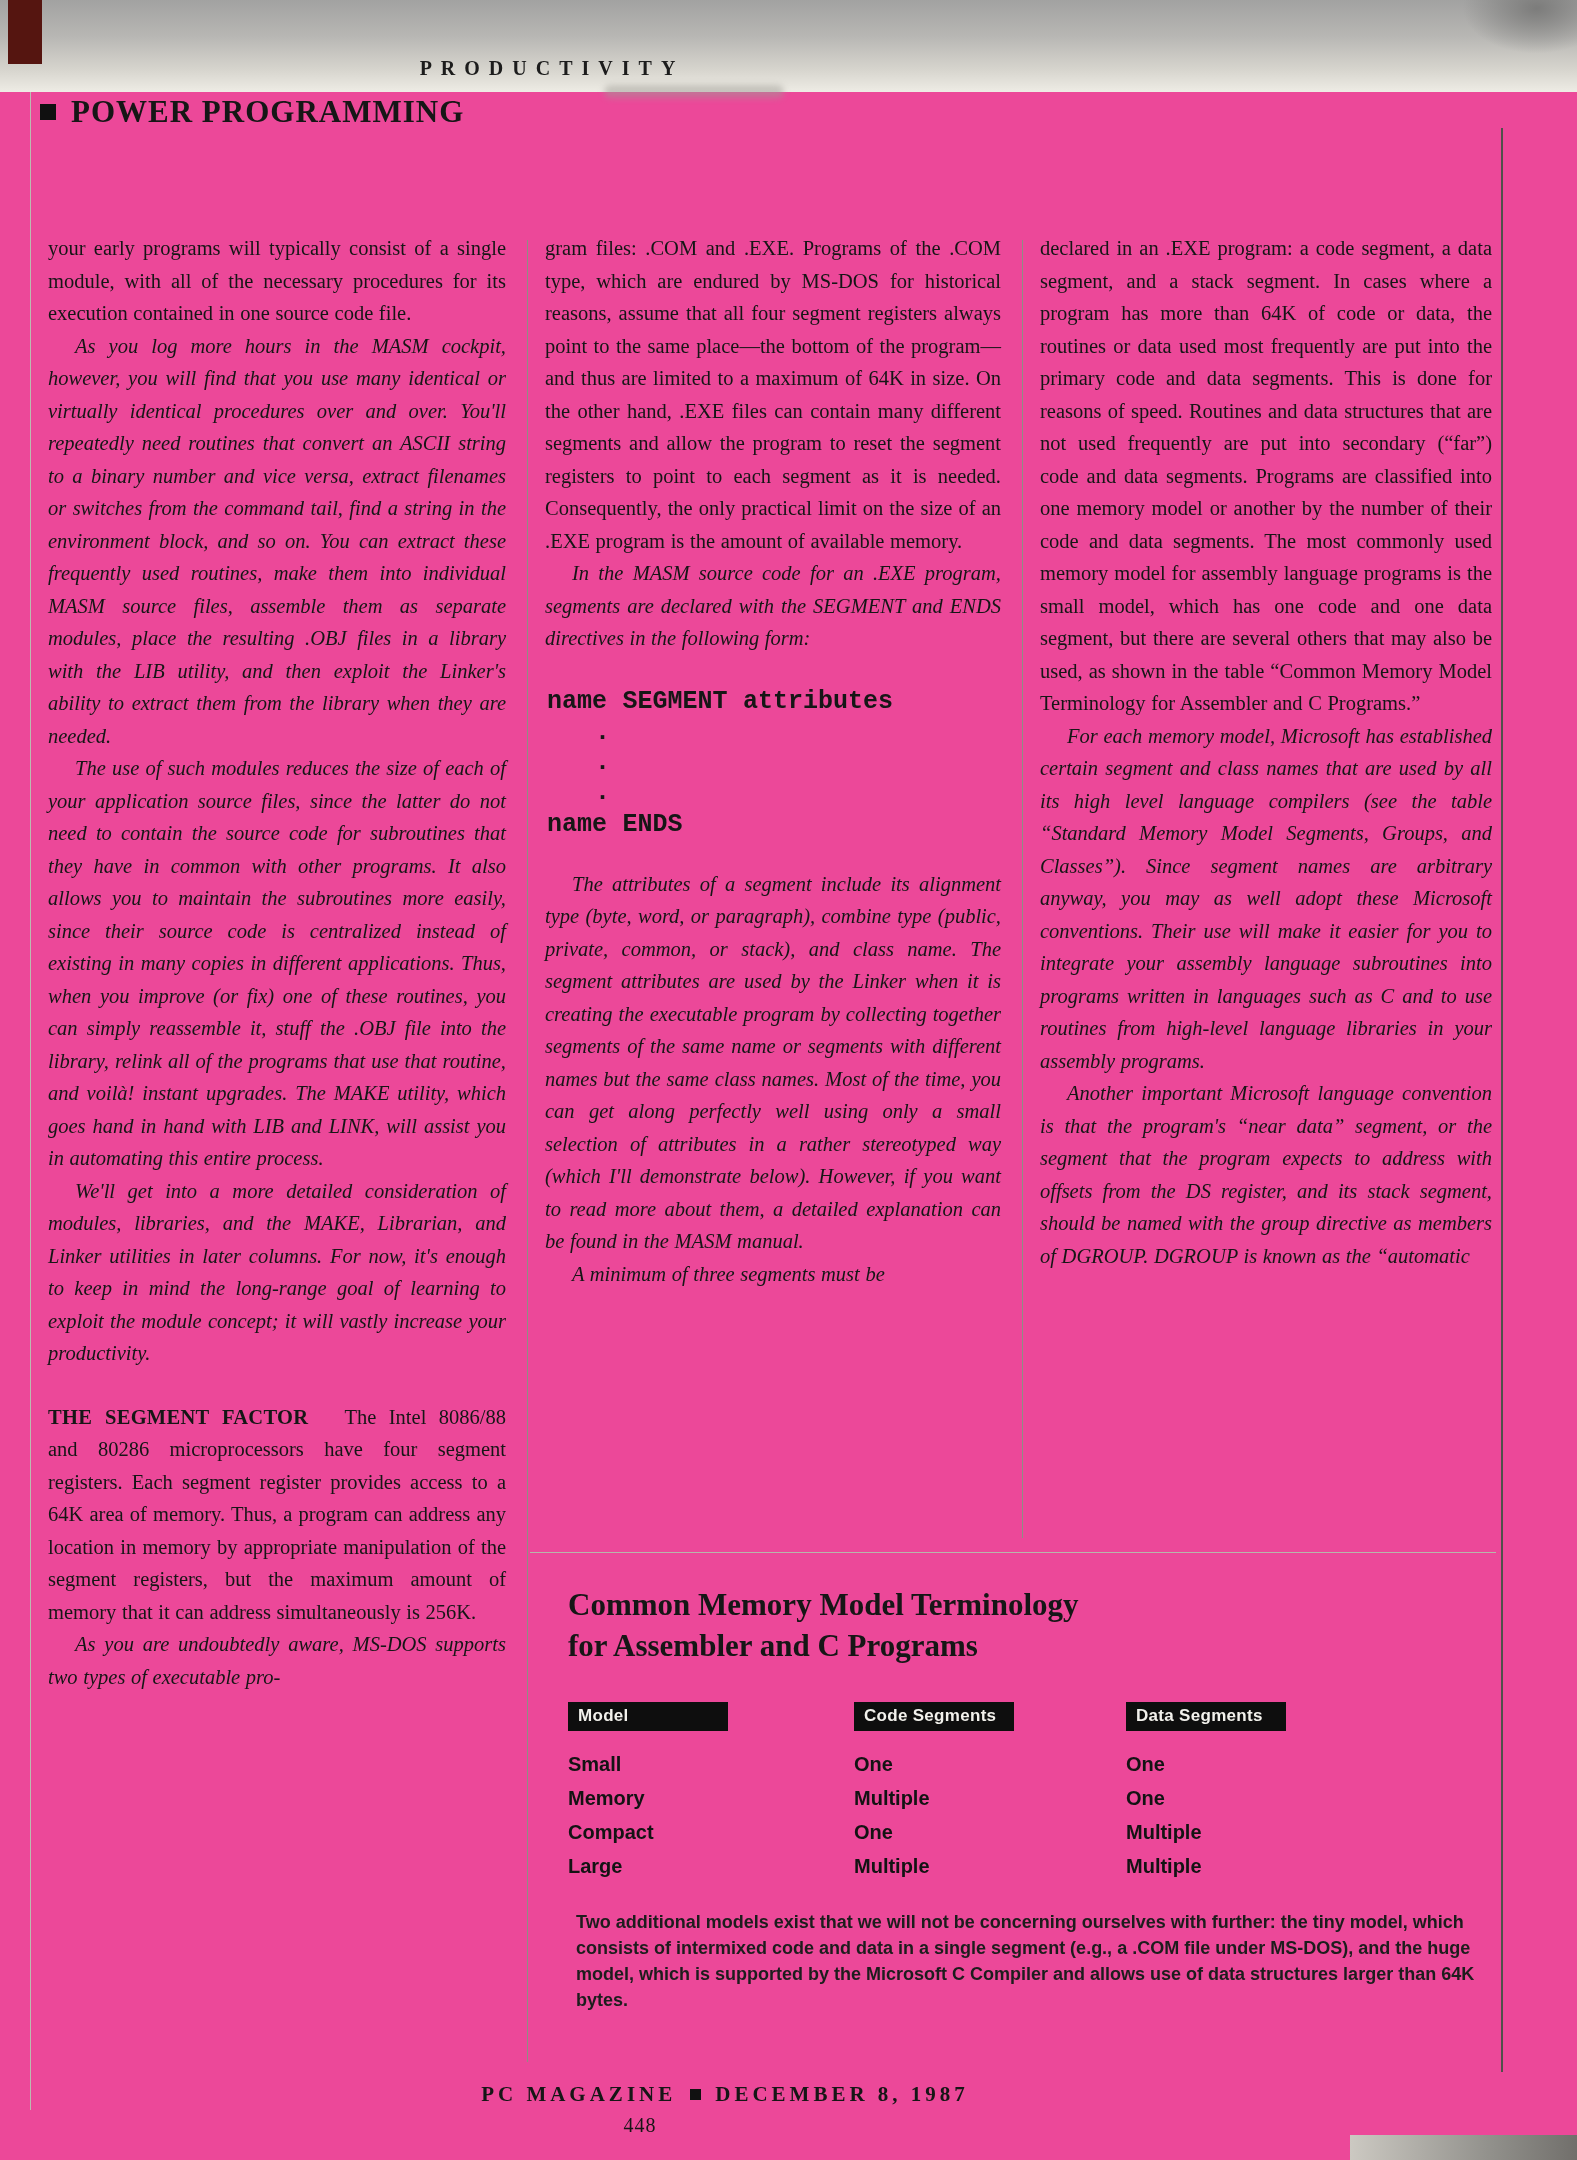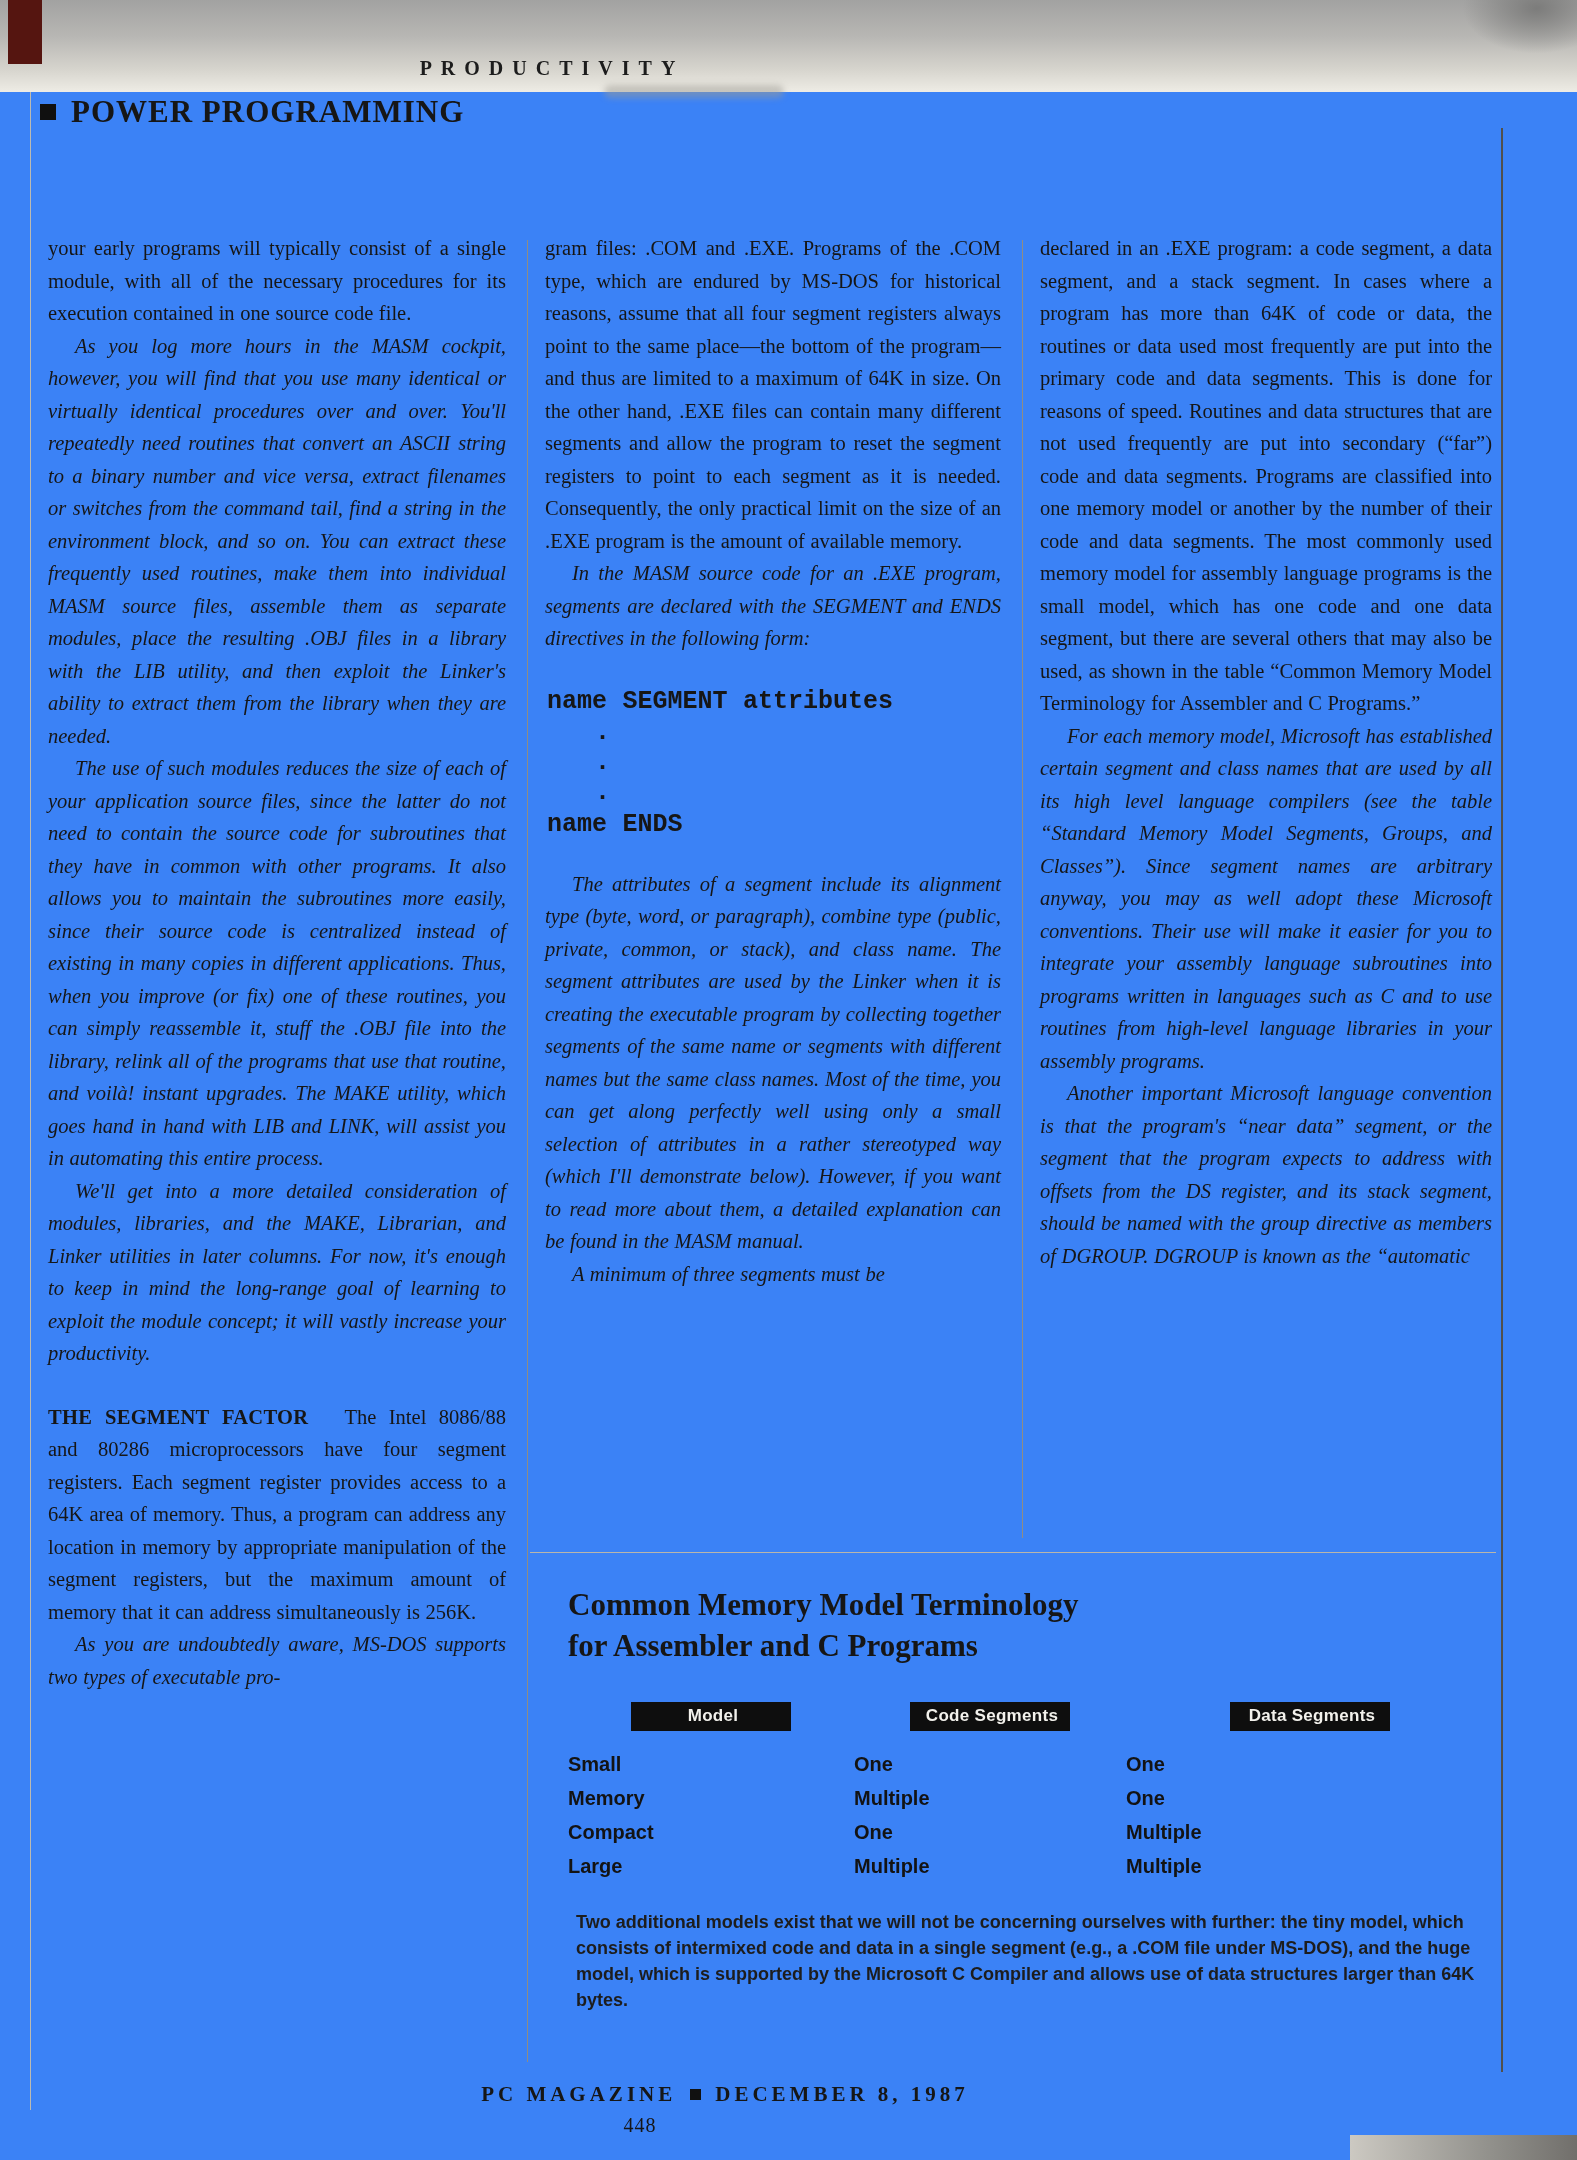--- a/index.html
+++ b/index.html
@@ -1,18 +1,18 @@
 <!DOCTYPE html>
 <html><head>
 <meta charset="utf-8">
 <style>
   html,body { margin:0; padding:0; background:#6e6e6e; }
   .page {
     position:relative; width:1577px; height:2160px; margin:0 auto;
-    background:#3b82f6; overflow:hidden;
+    background:#ec4899; overflow:hidden;
     font-family:"Liberation Serif", serif; color:#161616;
   }
 
   
   .scanbar {
     position:absolute; top:0; left:0; width:1577px; height:92px;
     background:linear-gradient(180deg,#a2a2a1 0%,#b8b7b4 40%,#d6d4cd 75%,#eeece5 100%);
   }
   .redstrip { position:absolute; top:0; left:8px; width:34px; height:64px; background:#551510; }
   .blotch   { position:absolute; top:0; left:1462px; width:115px; height:54px;
@@ -49,21 +49,21 @@
 
   .codeblock {
     font-family:"Liberation Mono","DejaVu Sans Mono",monospace; font-weight:bold;
     font-size:25px; line-height:33px; margin:30px 0 27px 2px; text-align:left;
   }
   .codeblock .dot { padding-left:48px; line-height:30px; }
 
   
   .tbox { position:absolute; left:532px; top:1560px; width:962px; height:500px; }
   .ttitle { margin:24px 0 0 36px; font-size:31px; font-weight:bold; line-height:41px; }
-  .theadrow { display:flex; margin:36px 0 0 36px;text-align:center; }
+  .theadrow { display:flex; margin:36px 0 0 36px; }
   .trow { display:flex; margin:0 0 0 36px; font-family:"Liberation Sans",sans-serif;
           font-weight:bold; font-size:20px; line-height:34px; color:#131313; }
   .trow.first { margin-top:16px; }
   .tc1 { width:286px; } .tc2 { width:272px; } .tc3 { flex:1; }
   .hbar {
     display:inline-block; width:160px; box-sizing:border-box;
     background:#0e0e0e; color:#f2f1ec;
     font-family:"Liberation Sans",sans-serif; font-weight:bold; font-size:17px;
     padding:4px 6px 5px 10px; letter-spacing:.3px;
   }

